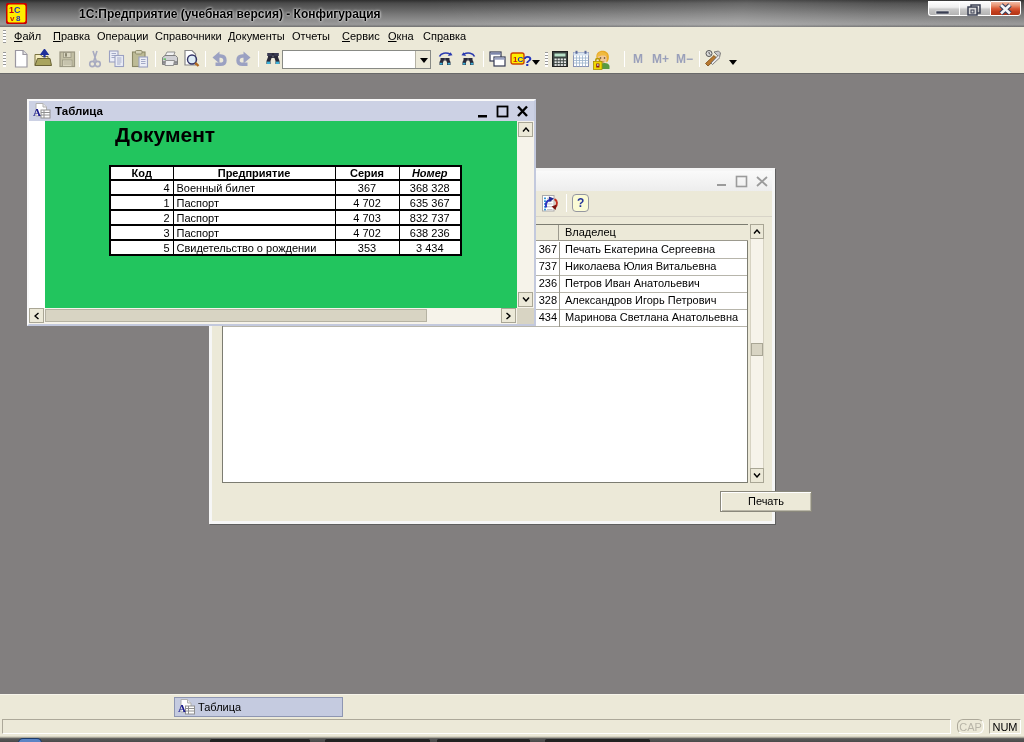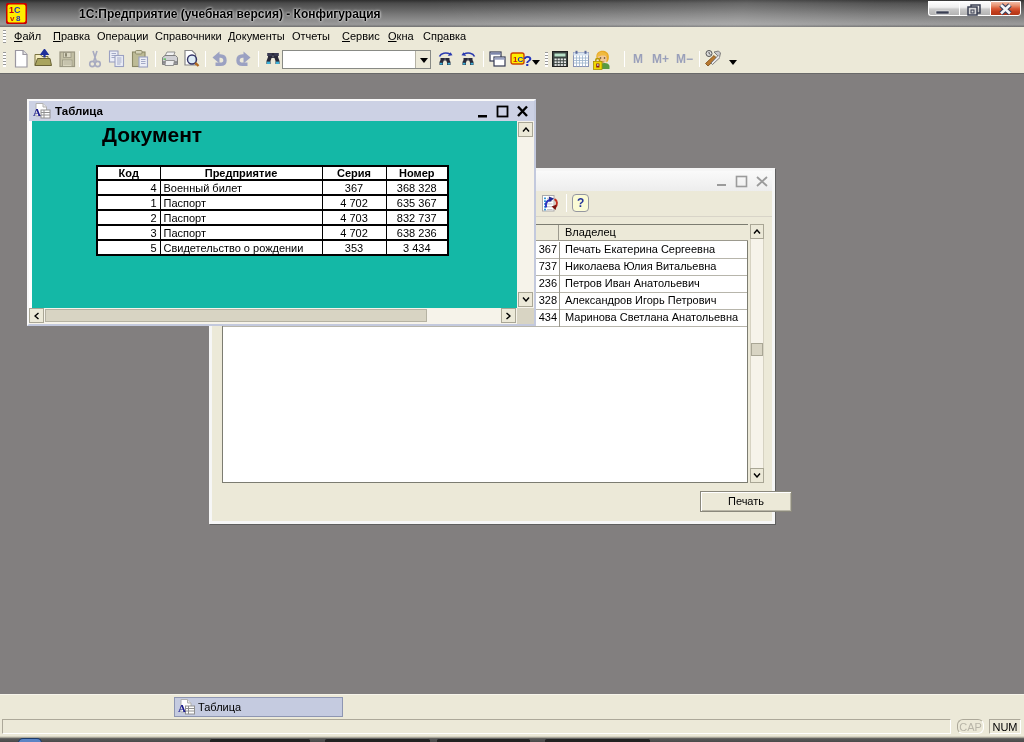--- a/index.html
+++ b/index.html
@@ -44,30 +44,30 @@
 #workspace { position:absolute; left:0; top:73px; width:1024px; height:621px; background:#827f7f; border-top:1px solid #696969; }
 
 
 #win2 { position:absolute; left:209px; top:168px; width:566px; height:356px; background:#ece9d8;
   border:3px solid #f6f6f6; box-shadow:1px 1px 0 #5f5f5f; }
 #w2title { position:absolute; left:0; top:0; width:560px; height:20px; background:linear-gradient(180deg,#fafafa,#ededed); }
 #w2tool { position:absolute; left:0; top:20px; width:560px; height:26px; background:#ece9d8; border-bottom:1px solid #d8d4c8; }
 #w2list { position:absolute; left:10px; top:53px; width:526px; height:259px; background:#fff; border:1px solid #7c7c71; }
 #w2scroll { position:absolute; left:538px; top:53px; width:14px; height:259px; background:#f6f3ea; border:1px solid #d6d2c2; }
 .w2row { position:absolute; left:0; width:524px; white-space:nowrap; overflow:hidden; height:17px; border-bottom:1px solid #b7b5ab; font-size:11px; color:#000; }
-#pechat { position:absolute; left:488px; top:320px; width:92px; height:21px; background:#ece9d8;
+#pechat { position:absolute; left:508px; top:320px; width:92px; height:21px; background:#ece9d8;
   border:1px solid #8a887c; box-shadow:inset 1px 1px 0 #fff, inset -1px -1px 0 #b9b6a7;
   font-size:11px; text-align:center; line-height:19px; color:#000; }
 
 
 #win1 { position:absolute; left:27px; top:99px; width:509px; height:227px; background:#fff;
   border-top:2px solid #f9f9f9; border-left:2px solid #f9f9f9; border-right:2px solid #c3c9dd; border-bottom:2px solid #c3c9dd; }
 #w1title { position:absolute; left:0; top:0; width:505px; height:20px; background:#ccd1e4; }
 #w1title .txt { position:absolute; left:26px; top:4px; font-size:11.5px; font-weight:bold; color:#000; }
-#w1content { position:absolute; left:3px; top:20px; width:488px; height:187px; background:#14b8a6; overflow:hidden; }
+#w1content { position:absolute; left:16px; top:20px; width:488px; height:187px; background:#22c55e; overflow:hidden; }
 #w1vscroll { position:absolute; left:488px; top:20px; width:17px; height:187px; background:#f6f3ea; }
 #w1hscroll { position:absolute; left:0; top:207px; width:488px; height:16px; background:#f6f3ea; }
 #w1corner { position:absolute; left:488px; top:207px; width:17px; height:16px; background:#d8d4c3; }
 .sbtn { position:absolute; background:#ece9d8; border:1px solid #a9a695; display:flex; align-items:center; justify-content:center; }
 .sbtn svg { display:block; }
 
 #doctitle { position:absolute; left:70px; top:2px; font-size:21px; font-weight:bold; color:#000; }
 #doctable { position:absolute; left:64px; top:44px; border-collapse:collapse; font-size:11px; color:#000; }
 #doctable { border:2px solid #000; }
 #doctable td { height:15px; }
@@ -390,21 +390,21 @@
       </svg>
     </div>
     <div id="w1content">
       <div id="doctitle">Документ</div>
       <table id="doctable">
         <tbody>
             <tr style="height:12px;">
               <th style="width:63px;">Код</th>
               <th style="width:162px;">Предприятие</th>
               <th style="width:64px;">Серия</th>
-              <th style="width:62px;">Номер</th>
+              <th style="width:62px;font-style:italic;">Номер</th>
             </tr>
         <tr>
               <td style="text-align:right;">4</td>
               <td>Военный билет</td>
               <td style="text-align:center;">367</td>
               <td style="text-align:center;">368 328</td>
             </tr>
         <tr>
               <td style="text-align:right;">1</td>
               <td>Паспорт</td>

